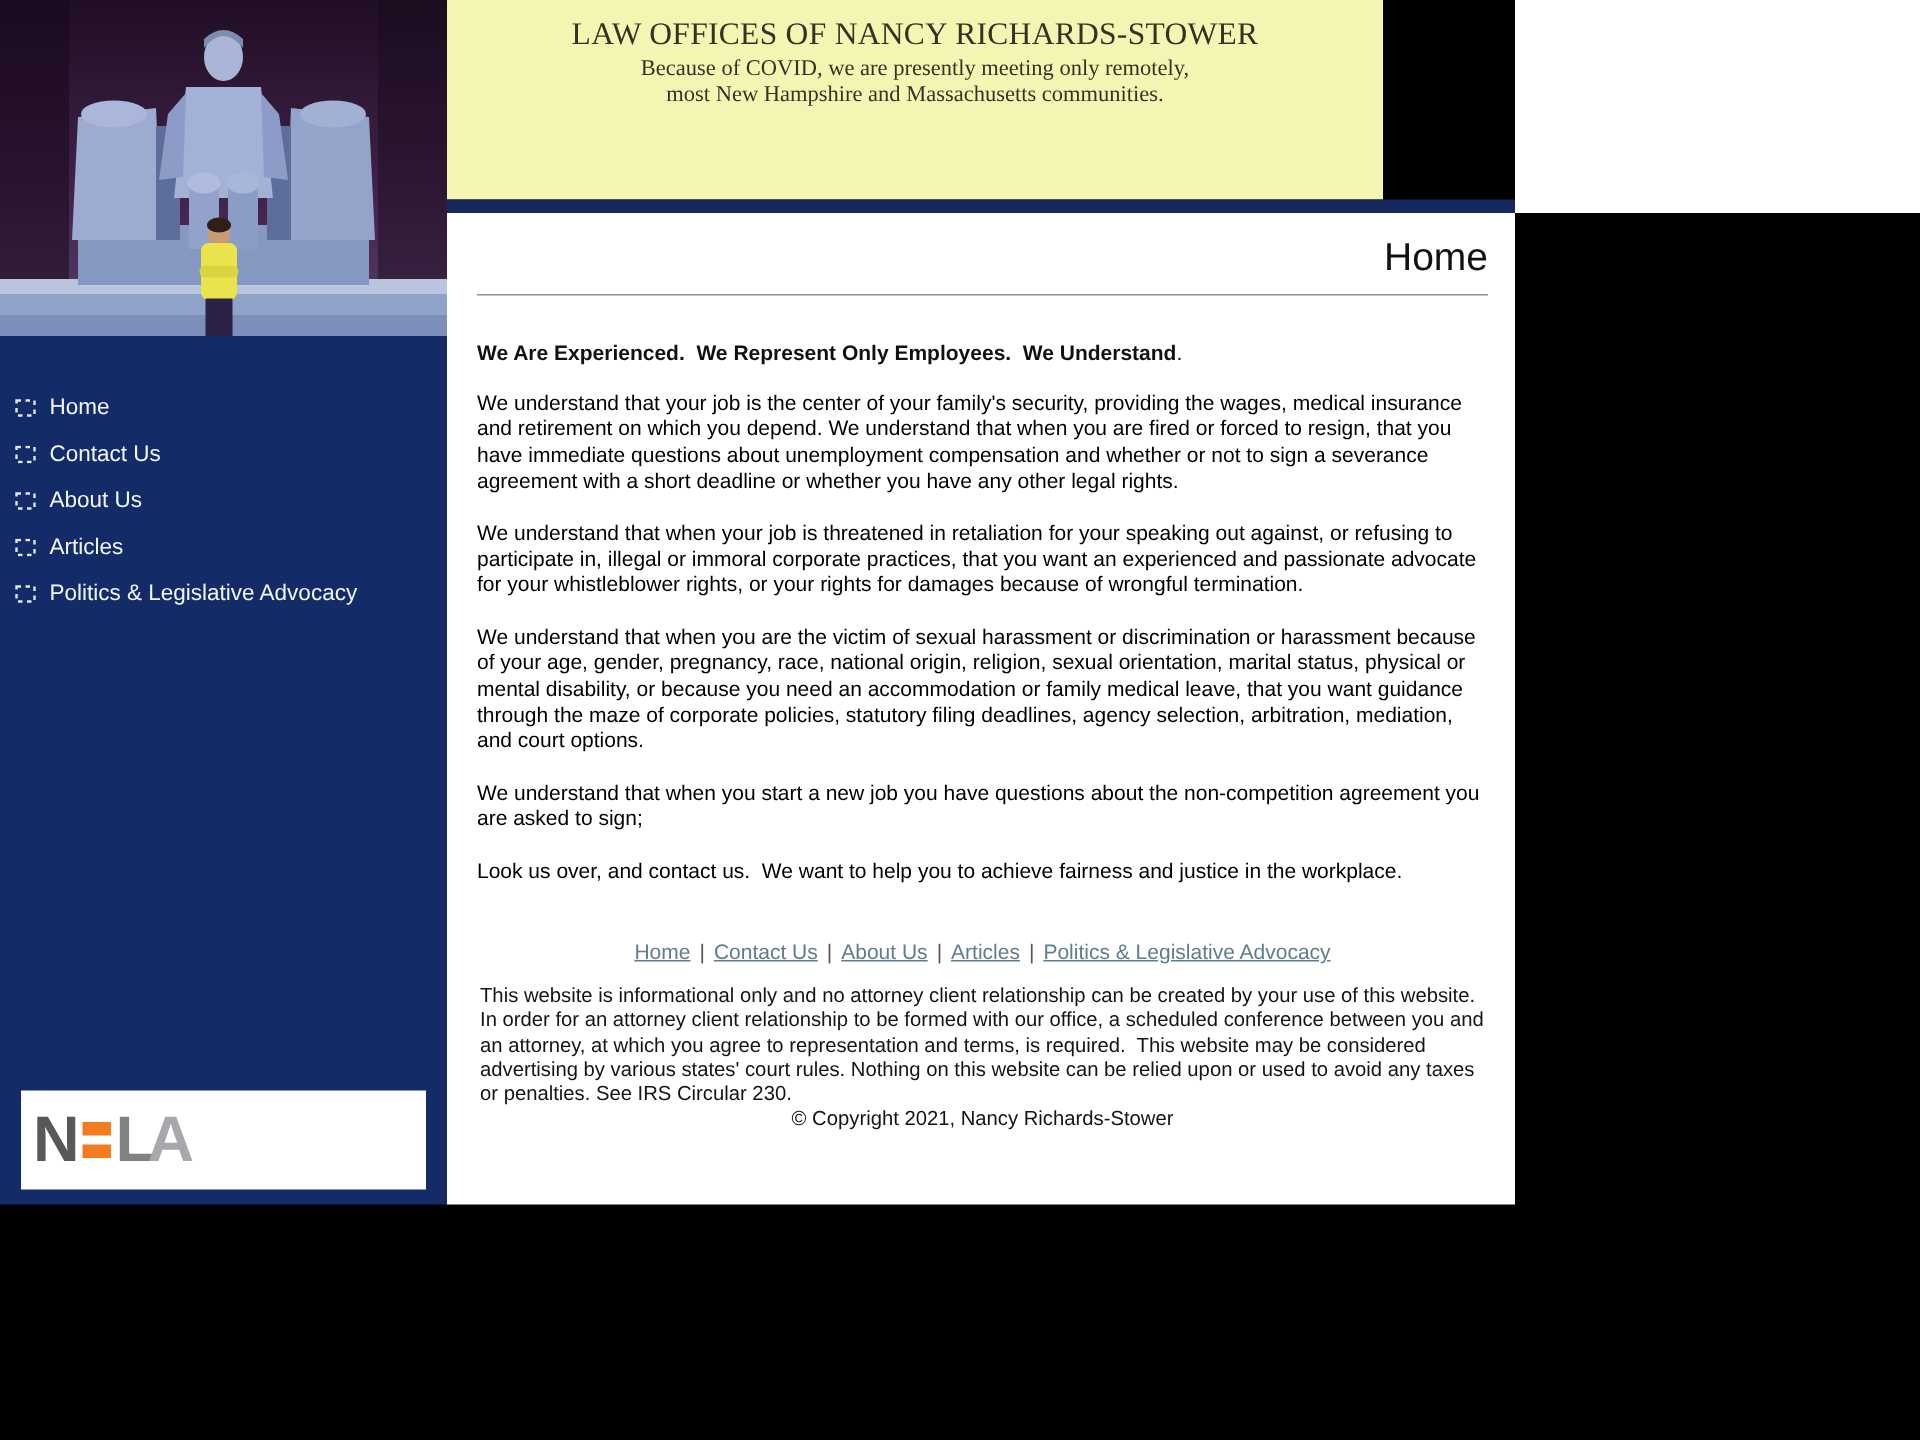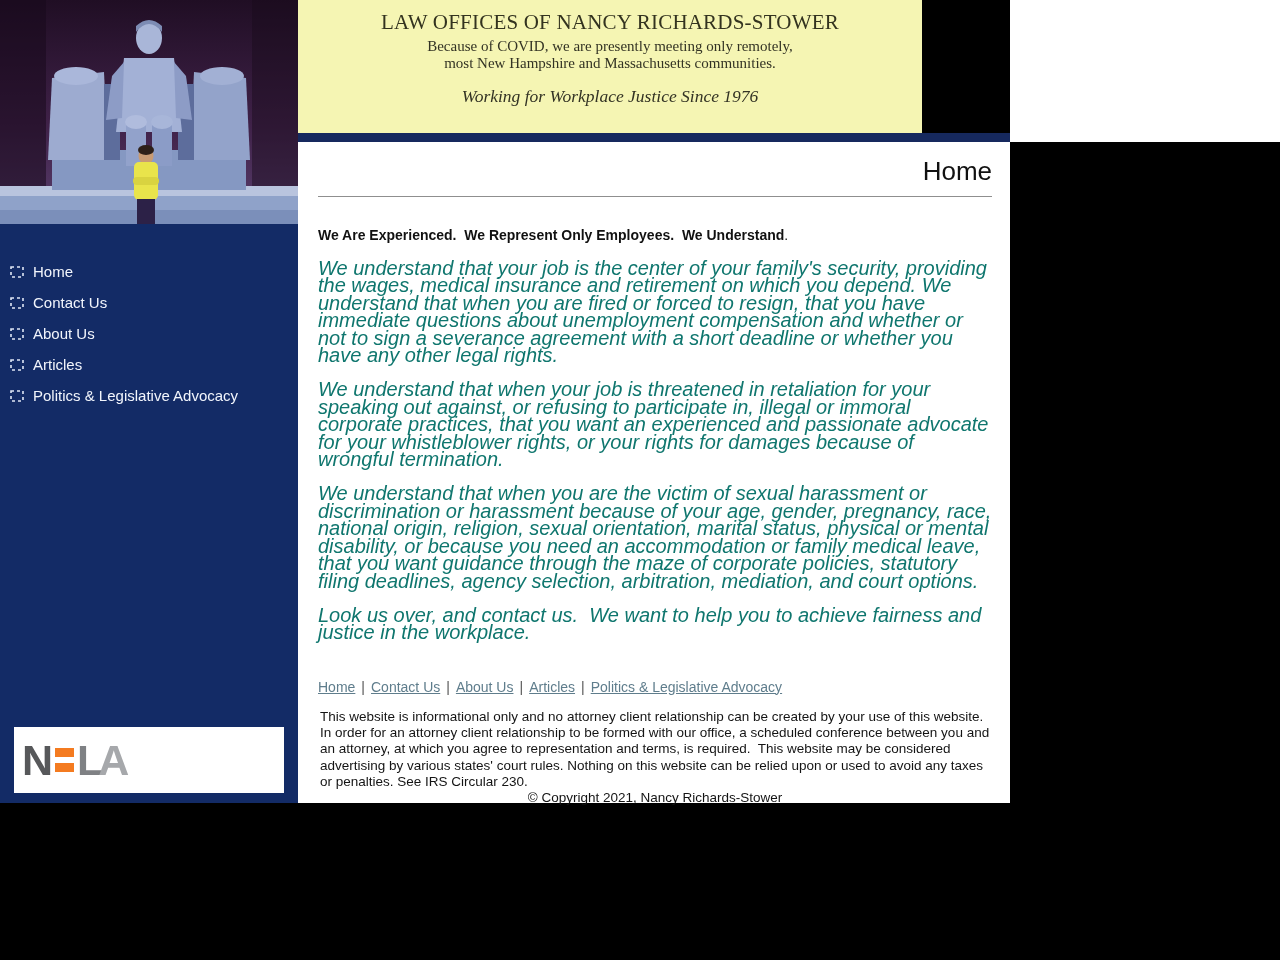--- a/index.html
+++ b/index.html
@@ -35,23 +35,23 @@
   .tagline{font-style:italic;font-size:17.5px;margin-top:14px;color:#333324;}
   .masthead-bar{position:absolute;left:298px;top:133px;width:712px;height:9px;background:#16295e;}
   .top-right{position:absolute;left:1010px;top:0;width:270px;height:142px;background:#fff;}
 
   .content{position:absolute;left:298px;top:142px;width:712px;height:661px;background:#fff;box-sizing:border-box;
            padding:0 18px 0 20px;}
   .page-title{font-size:26px;font-weight:400;text-align:right;margin-top:14px;color:#111;}
   .title-rule{border:none;border-top:1px solid #8f8f8f;margin:9px 0 0 0;}
   .intro{font-size:14px;font-weight:700;margin-top:30px;white-space:pre-wrap;}
   .intro .tail{font-weight:400;}
-  .content p{font-size:20px;line-height:17.4px;margin:17px 0 0 0;white-space:pre-wrap;color:#0f766e;font-style:italic;}
+  .content p{font-size:14px;line-height:17.4px;margin:17px 0 0 0;white-space:pre-wrap;color:#000000;}
 
-  .footer-nav{margin-top:37px;text-align:left;font-size:14px;color:#555;}
+  .footer-nav{margin-top:37px;text-align:center;font-size:14px;color:#555;}
   .footer-nav a{color:#5f7d8c;text-decoration:underline;cursor:pointer;}
   .footer-sep{color:#555;margin:0 6px;}
   .disclaimer{margin-top:14px;font-size:13.5px;line-height:16.3px;color:#141414;
               white-space:pre-wrap;padding:0 2px;}
   .copyright{text-align:center;font-size:13.5px;line-height:16.3px;color:#141414;}
 </style>
 </head>
 <body>
 
 <div class="page">
@@ -156,34 +156,34 @@
       </div>
     </div>
   </div>
 
   <div class="masthead">
     <div class="site-title">LAW OFFICES OF NANCY RICHARDS-STOWER</div>
     <div class="covid-wrap">
       <div class="covid-line">Because of COVID, we are presently meeting only remotely,</div>
       <div class="covid-line">most New Hampshire and Massachusetts communities.</div>
     </div>
-    <div class="tagline">Working for Workplace Justice Since 1976</div>
   </div>
   <div class="masthead-bar"></div>
   <div class="top-right"></div>
 
   <div class="content">
     <div class="page-title">Home</div>
     <hr class="title-rule">
 
     <div class="intro"><span>We Are Experienced.  We Represent Only Employees.  We Understand</span><span class="tail">.</span></div>
 
     <p>We understand that your job is the center of your family's security, providing the wages, medical insurance and retirement on which you depend. We understand that when you are fired or forced to resign, that you have immediate questions about unemployment compensation and whether or not to sign a severance agreement with a short deadline or whether you have any other legal rights.</p>
     <p>We understand that when your job is threatened in retaliation for your speaking out against, or refusing to participate in, illegal or immoral corporate practices, that you want an experienced and passionate advocate for your whistleblower rights, or your rights for damages because of wrongful termination.</p>
     <p>We understand that when you are the victim of sexual harassment or discrimination or harassment because of your age, gender, pregnancy, race, national origin, religion, sexual orientation, marital status, physical or mental disability, or because you need an accommodation or family medical leave, that you want guidance through the maze of corporate policies, statutory filing deadlines, agency selection, arbitration, mediation, and court options.</p>
+    <p>We understand that when you start a new job you have questions about the non-competition agreement you are asked to sign;</p>
     <p>Look us over, and contact us.  We want to help you to achieve fairness and justice in the workplace.</p>
 
     <div class="footer-nav">
       <a>Home</a><span class="footer-sep">|</span><a>Contact Us</a><span class="footer-sep">|</span><a>About Us</a><span class="footer-sep">|</span><a>Articles</a><span class="footer-sep">|</span><a>Politics &amp; Legislative Advocacy</a>
     </div>
 
     <div class="disclaimer">This website is informational only and no attorney client relationship can be created by your use of this website.  In order for an attorney client relationship to be formed with our office, a scheduled conference between you and an attorney, at which you agree to representation and terms, is required.  This website may be considered advertising by various states' court rules. Nothing on this website can be relied upon or used to avoid any taxes or penalties. See IRS Circular 230.</div>
     <div class="copyright">© Copyright 2021, Nancy Richards-Stower</div>
   </div>
 

